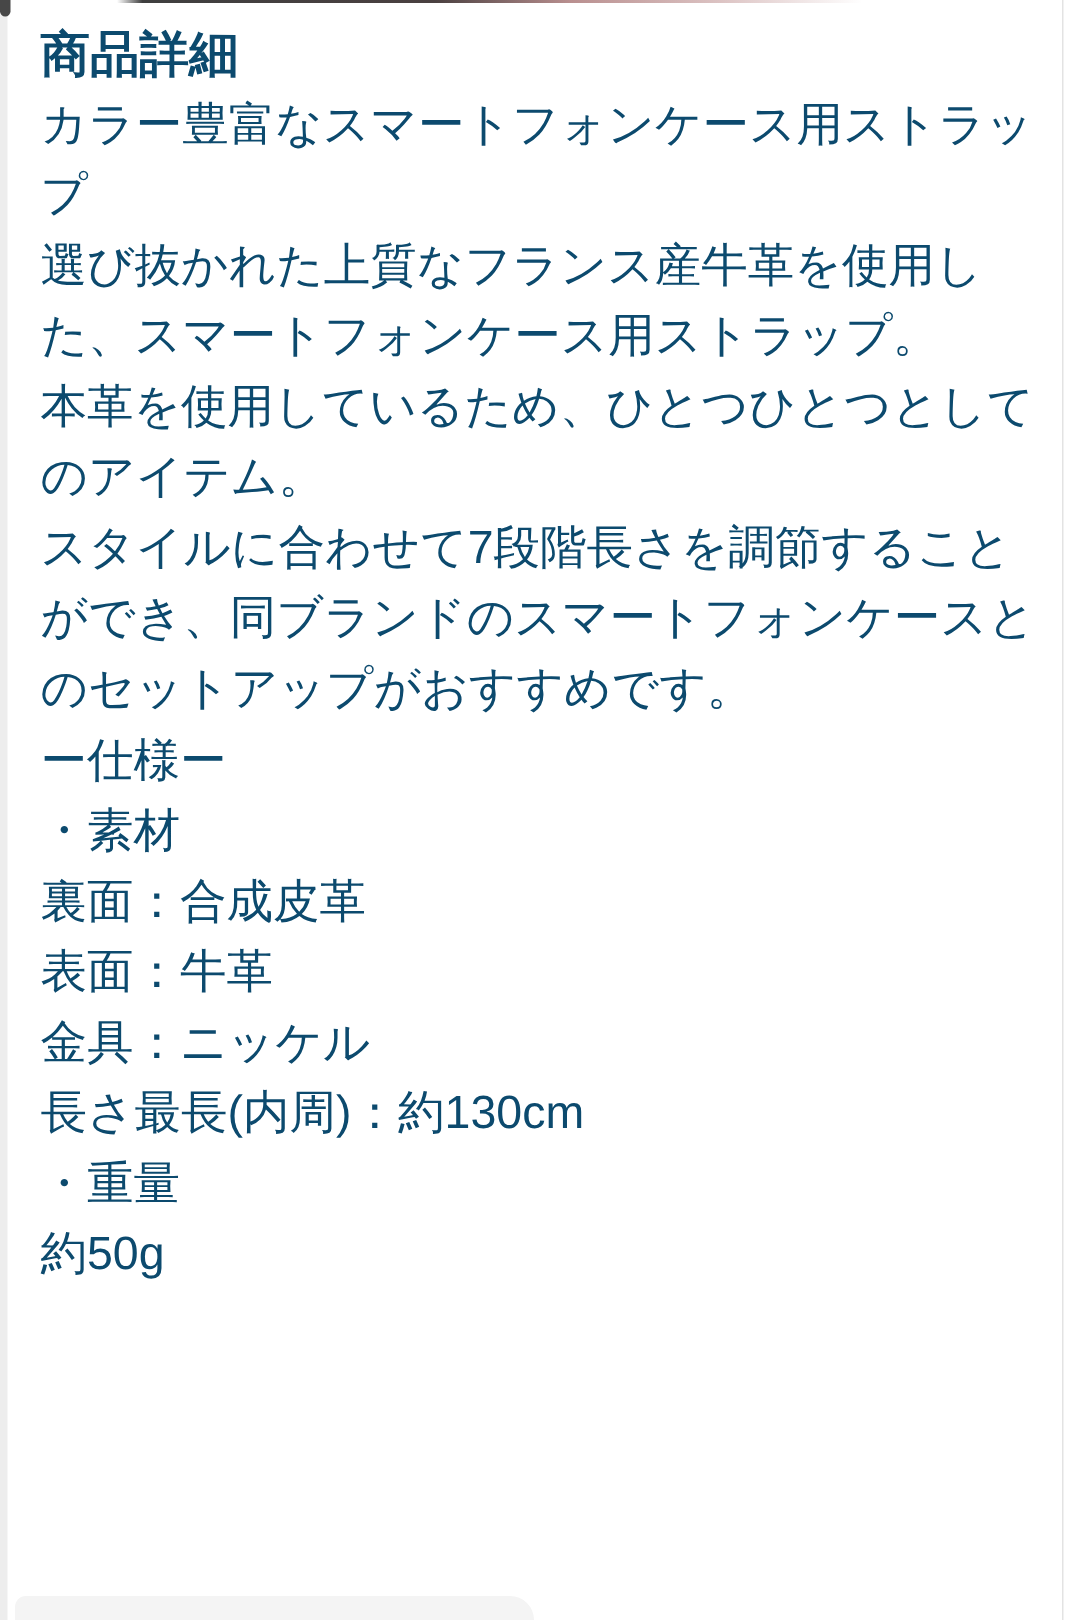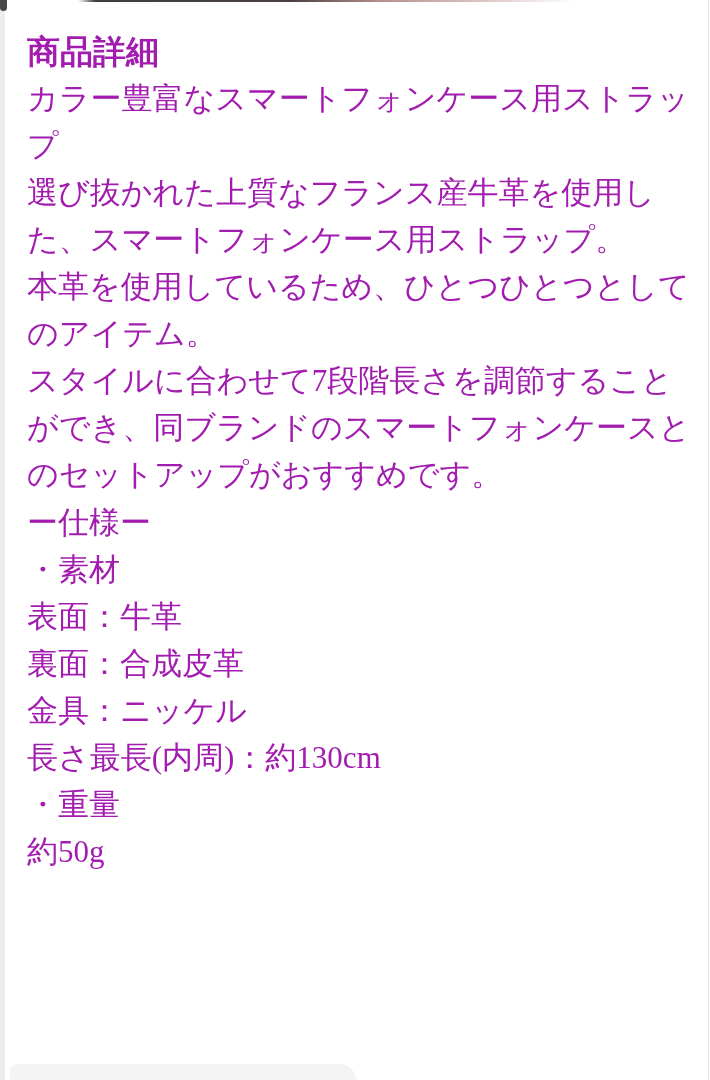--- a/index.html
+++ b/index.html
@@ -38,36 +38,35 @@
     background: #e3e3e3;
   }
   .bottom-cutoff-card {
     position: absolute; left: 10px; top: 1064px;
     width: 346px; height: 16px;
     background: #f4f4f4;
     border-radius: 10px 22px 0 0;
   }
   
   .content {
-    position: absolute; left: 27px; top: 28px;
+    position: absolute; left: 27px; top: 12px;
     width: 662px;
-    color: #a21caf;
+    color: #0c4a6e;
     font-size: 31px;
     line-height: 47px;
   }
   .heading {
     margin: 0;
     font-size: 33px;
     font-weight: 700;
     height: 47px;
   }
   .line {
     height: 47px;
     white-space: nowrap;
-    font-family: Liberation Serif, serif;
   }
   .specs { margin-top: 1px; }
 </style>
 </head>
 <body>
 
 <div class="left-strip"></div>
 <div class="top-hairline"></div>
 <div class="topleft-notch"></div>
 <div class="right-border"></div>
@@ -81,22 +80,22 @@
   <div class="line">た、スマートフォンケース用ストラップ。</div>
   <div class="line">本革を使用しているため、ひとつひとつとして</div>
   <div class="line">のアイテム。</div>
   <div class="line">スタイルに合わせて7段階長さを調節すること</div>
   <div class="line">ができ、同ブランドのスマートフォンケースと</div>
   <div class="line">のセットアップがおすすめです。</div>
 
   <div class="specs">
     <div class="line">ー仕様ー</div>
     <div class="line">・素材</div>
+    <div class="line">裏面：合成皮革</div>
     <div class="line">表面：牛革</div>
-    <div class="line">裏面：合成皮革</div>
     <div class="line">金具：ニッケル</div>
     <div class="line">長さ最長(内周)：約130cm</div>
     <div class="line">・重量</div>
     <div class="line">約50g</div>
   </div>
 </div>
 
 <div class="bottom-cutoff-card"></div>
 
 </body></html>

